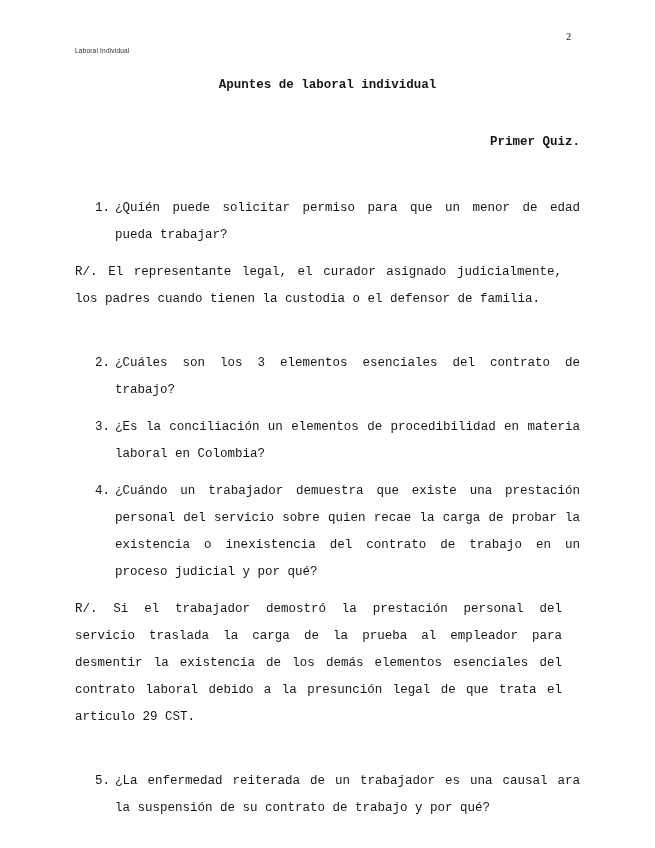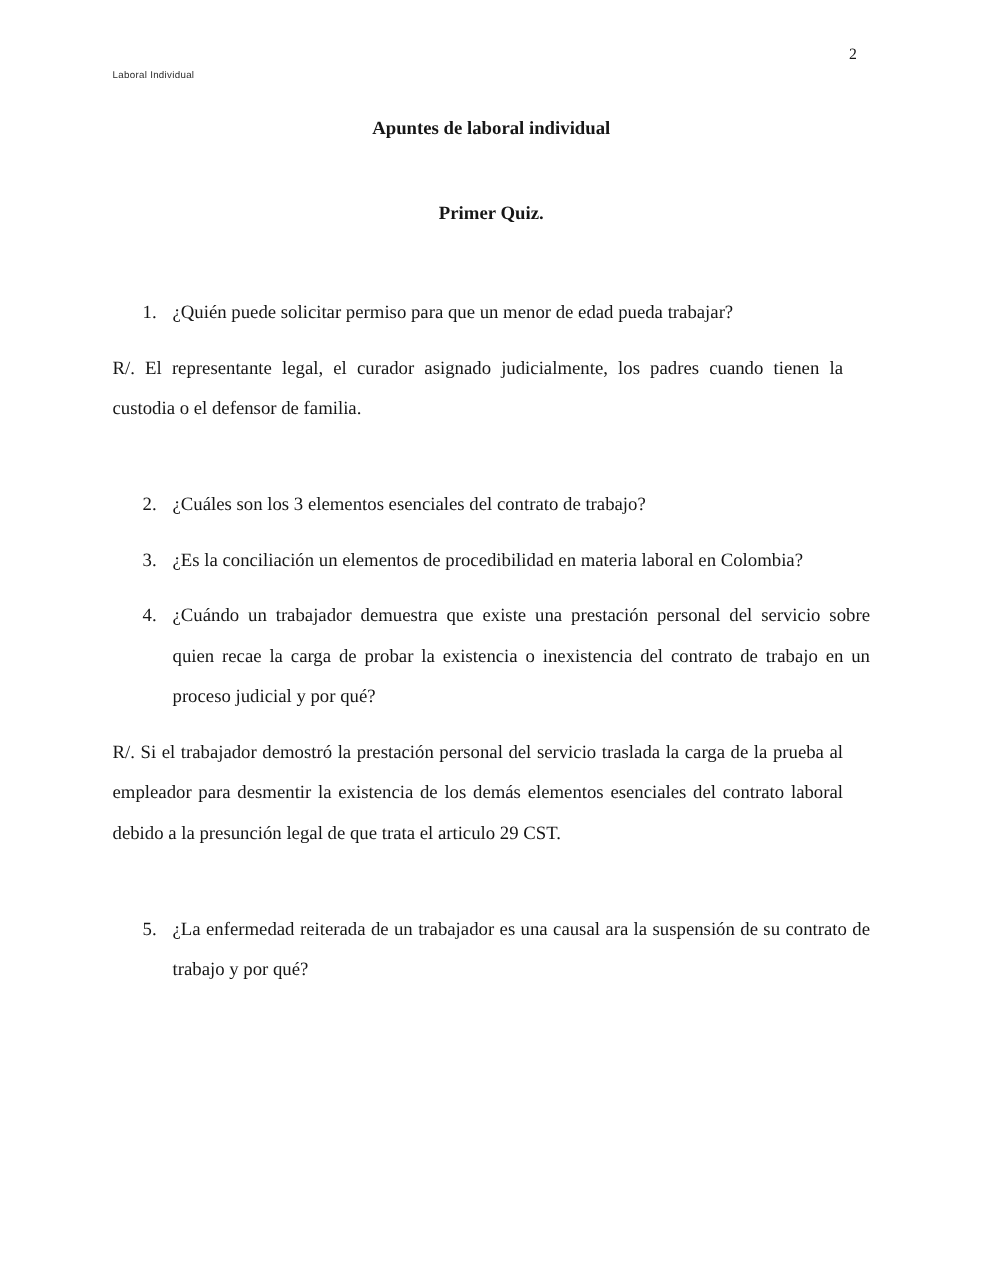--- a/index.html
+++ b/index.html
@@ -33,31 +33,32 @@
   .page-number {
     position: absolute;
     top: 30px;
     left: 566px;
     font-size: 10.5px;
     line-height: 14px;
     color: #161616;
   }
   .content {
     padding: 72px 75px 0 75px;
+    font-family: Liberation Mono, monospace;
   }
   .doc-title {
     font-size: 12.5px;
     font-weight: bold;
     text-align: center;
     margin: 0 0 30px 0;
   }
   .section-heading {
     font-size: 12.5px;
     font-weight: bold;
-    text-align: center;
+    text-align: right;
     margin: 0 0 39px 0;
   }
   .qa-item { margin: 0; }
   .question {
     position: relative;
     padding-left: 40px;
     text-align: justify;
     margin: 0 0 10px 0;
   }
   .qnum {

